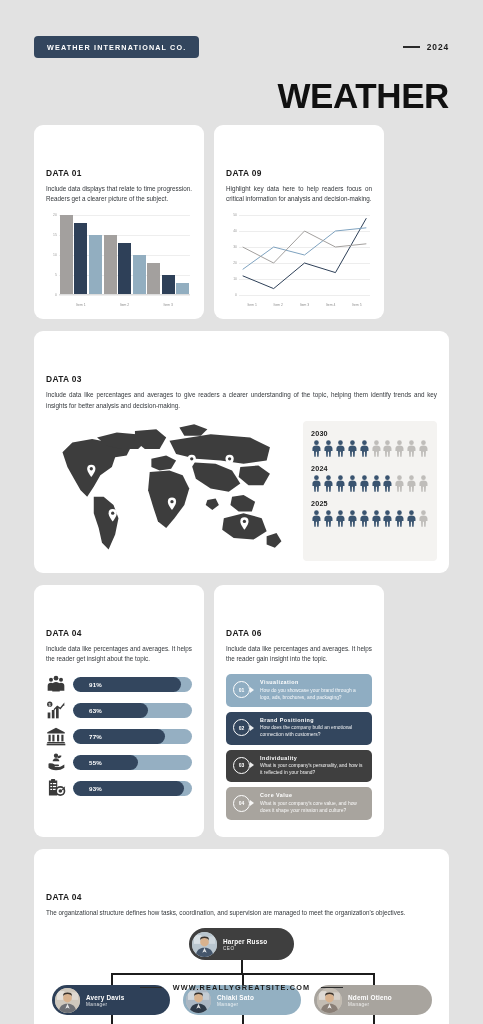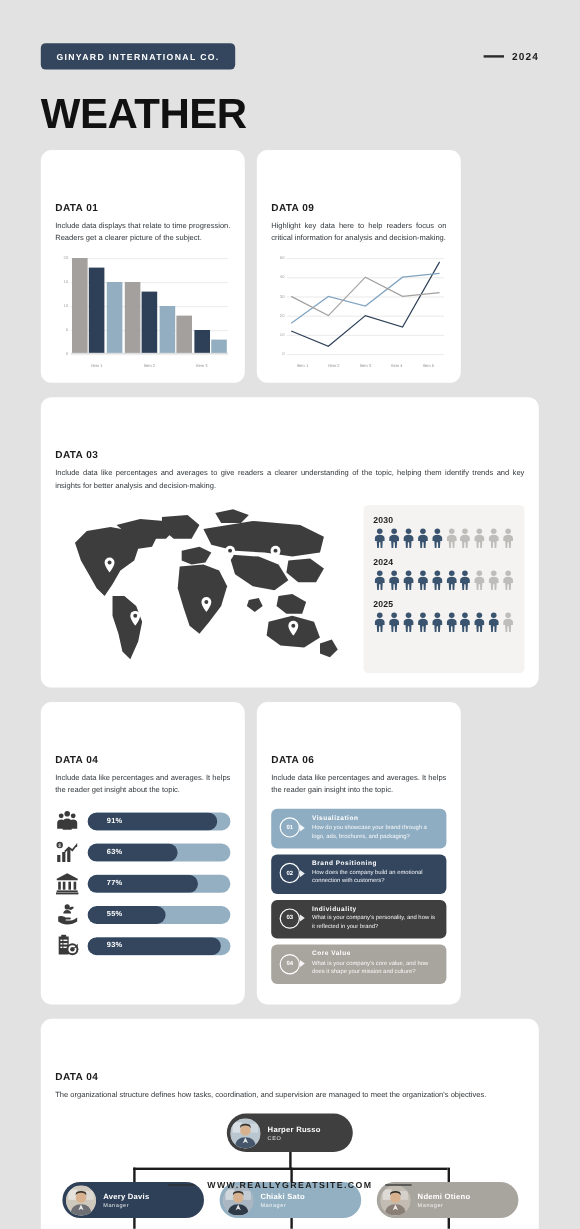--- a/index.html
+++ b/index.html
@@ -32,20 +32,21 @@
   .year-dash { width: 17px; height: 1.6px; background: #2b2b2b; display: block; }
   .year-text { font-size: 8.4px; font-weight: bold; letter-spacing: 0.9px; color: #1d1d1d; }
 
   .main-title {
     font-size: 35px;
     font-weight: bold;
     letter-spacing: -0.4px;
     color: #111111;
     margin-top: 20px;
     line-height: 1;
+    text-align: right;
   }
   .subtitle {
     font-size: 7.6px;
     line-height: 1.65;
     color: #2e2e2e;
     margin-top: 10px;
     text-align: justify;
     width: 335px;
   }
 
@@ -185,21 +186,21 @@
   .foot-dash { width: 22px; height: 1.6px; background: #2b2b2b; }
   .foot-text { font-size: 7.3px; font-weight: bold; letter-spacing: 1.15px; color: #1d1d1d; text-align: right; }
 </style>
 </head>
 <body>
 
 <div class="page">
 
   <div class="header">
     <div class="header-top">
-      <span class="brand-badge">GINYARD INTERNATIONAL CO.</span>
+      <span class="brand-badge">WEATHER INTERNATIONAL CO.</span>
       <span class="year-wrap">
         <span class="year-dash"></span>
         <span class="year-text">2024</span>
       </span>
     </div>
     <h1 class="main-title">WEATHER</h1>
   </div>
 
   <div class="row">
 

